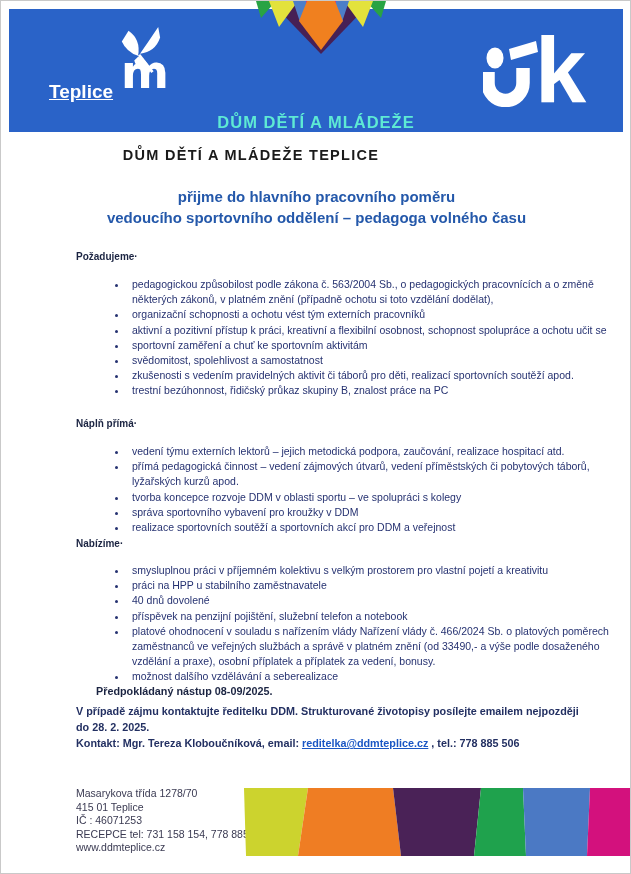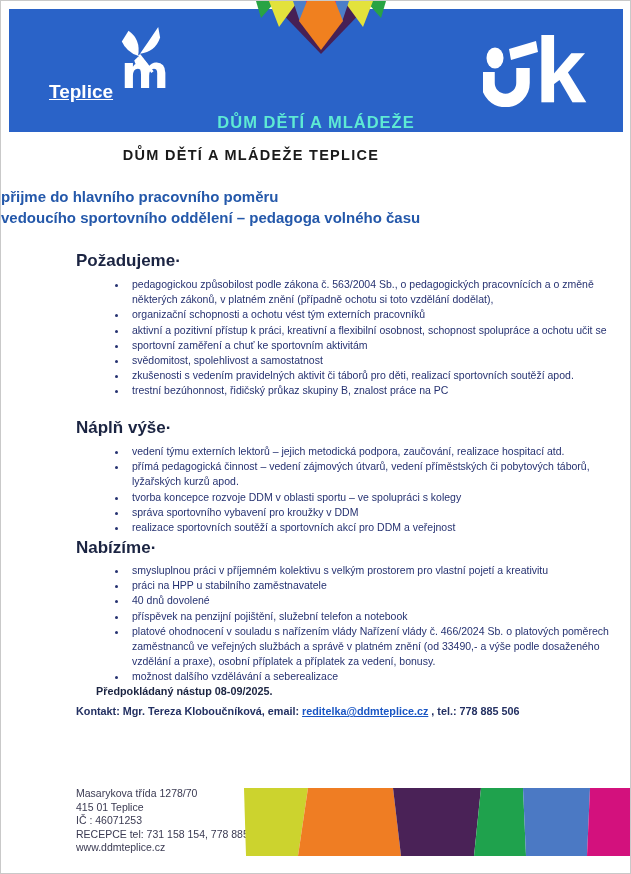--- a/index.html
+++ b/index.html
@@ -28,24 +28,24 @@
   .ddm-city{position:absolute;left:10px;top:54px;font-size:19px;font-weight:bold;text-decoration:underline;}
   .ddm-tagline{position:absolute;left:0px;top:84px;font-size:12.5px;letter-spacing:.4px;white-space:nowrap;margin-top:24px;}
   
   .uklogo{position:absolute;right:28px;top:22px;width:112px;height:76px;}
   
   .doc-heading{
     position:absolute;left:0;top:146px;width:500px;text-align:center;
     font-size:14.5px;font-weight:bold;letter-spacing:1.3px;color:#1a1a1a;
   }
   .doc-subtitle{
-    position:absolute;left:0;top:185px;width:631px;
+    position:absolute;left:0;top:185px;width:631px;text-align:center;
     font-size:15px;font-weight:bold;line-height:21px;color:#2458aa;
   }
-  .sec-head{position:absolute;left:75px;font-size:17px;font-weight:bold;color:#1b2442;}
+  .sec-head{position:absolute;left:75px;font-size:10px;font-weight:bold;color:#1b2442;}
   .blist{position:absolute;left:75px;width:510px;margin:0;padding:0 0 0 52px;
     font-size:10.5px;line-height:15.2px;color:#263271;}
   .blist li{padding-left:4px;}
   .note{position:absolute;left:75px;font-size:10.8px;font-weight:bold;color:#1b2442;padding-left:20px;}
   .contact{position:absolute;left:75px;width:510px;font-size:10.8px;font-weight:bold;
     color:#233062;line-height:16px;}
   .email-link{color:#1a56c4;text-decoration:underline;}
   
   .foot-addr{position:absolute;left:75px;top:786px;font-size:10.5px;line-height:13.5px;color:#3a3a52;}
   .stripes{position:absolute;left:243px;top:787px;width:386px;height:68px;}
@@ -103,21 +103,21 @@
   <ul class="blist" style="top:276px">
     <li>pedagogickou způsobilost podle zákona č. 563/2004 Sb., o pedagogických pracovnících a o změně některých zákonů, v platném znění (případně ochotu si toto vzdělání dodělat),</li>
     <li>organizační schopnosti a ochotu vést tým externích pracovníků</li>
     <li>aktivní a pozitivní přístup k práci, kreativní a flexibilní osobnost, schopnost spolupráce a ochotu učit se</li>
     <li>sportovní zaměření a chuť ke sportovním aktivitám</li>
     <li>svědomitost, spolehlivost a samostatnost</li>
     <li>zkušenosti s vedením pravidelných aktivit či táborů pro děti, realizací sportovních soutěží apod.</li>
     <li>trestní bezúhonnost, řidičský průkaz skupiny B, znalost práce na PC</li>
   </ul>
 
-  <div class="sec-head" style="top:417px">Náplň výše·</div>
+  <div class="sec-head" style="top:417px">Náplň přímá·</div>
   <ul class="blist" style="top:443px">
     <li>vedení týmu externích lektorů – jejich metodická podpora, zaučování, realizace hospitací atd.</li>
     <li>přímá pedagogická činnost – vedení zájmových útvarů, vedení příměstských či pobytových táborů, lyžařských kurzů apod.</li>
     <li>tvorba koncepce rozvoje DDM v oblasti sportu – ve spolupráci s kolegy</li>
     <li>správa sportovního vybavení pro kroužky v DDM</li>
     <li>realizace sportovních soutěží a sportovních akcí pro DDM a veřejnost</li>
   </ul>
 
   <div class="sec-head" style="top:537px">Nabízíme·</div>
   <ul class="blist" style="top:562px">
@@ -125,20 +125,21 @@
     <li>práci na HPP u stabilního zaměstnavatele</li>
     <li>40 dnů dovolené</li>
     <li>příspěvek na penzijní pojištění, služební telefon a notebook</li>
     <li>platové ohodnocení v souladu s nařízením vlády Nařízení vlády č. 466/2024 Sb. o platových poměrech zaměstnanců ve veřejných službách a správě v platném znění (od 33490,- a výše podle dosaženého vzdělání a praxe), osobní příplatek a příplatek za vedení, bonusy.</li>
     <li>možnost dalšího vzdělávání a seberealizace</li>
   </ul>
 
   <div class="note" style="top:684px">Předpokládaný nástup 08-09/2025.</div>
 
   <div class="contact" style="top:702px">
+    <div>V případě zájmu kontaktujte ředitelku DDM. Strukturované životopisy posílejte emailem nejpozději do 28. 2. 2025.</div>
     <div><span>Kontakt: Mgr. Tereza Kloboučníková, email: </span><a href="#" class="email-link">reditelka@ddmteplice.cz</a><span> , tel.: 778 885 506</span></div>
   </div>
 
   <div class="foot-addr">
     <div>Masarykova třída 1278/70</div>
     <div>415 01 Teplice</div>
     <div>IČ : 46071253</div>
     <div>RECEPCE tel: 731 158 154, 778 885 506</div>
     <div>www.ddmteplice.cz</div>
   </div>

